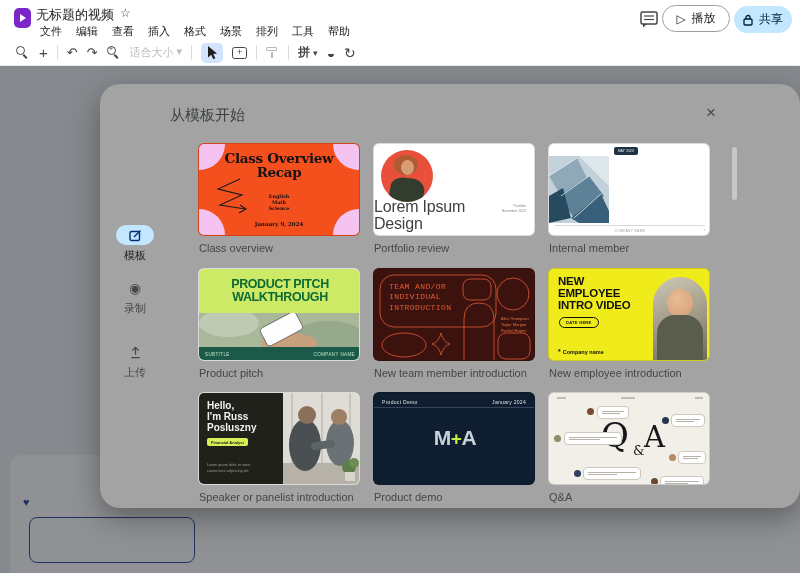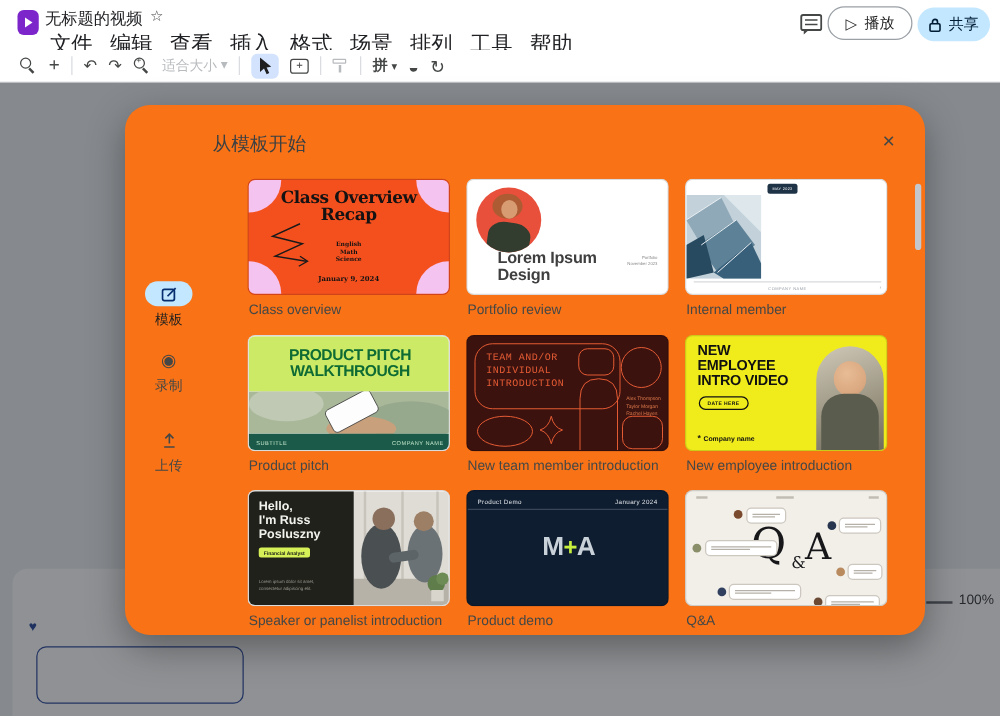--- a/index.html
+++ b/index.html
@@ -7,21 +7,21 @@
   body{font-family:"Liberation Sans",sans-serif;background:#fff;position:relative}
   .abs{position:absolute}
   .pre{white-space:pre-line}
   
   .header{position:absolute;left:0;top:0;width:724px;height:40px;background:#fff}
   .logo{position:absolute;left:14px;top:8px;width:17px;height:20px;background:#7c25cb;border-radius:5px}
   .logo .tri{position:absolute;left:6px;top:6px;width:0;height:0;border-left:6px solid #fff;border-top:4px solid transparent;border-bottom:4px solid transparent}
   .doc-title{position:absolute;left:36px;top:6px;font-size:13px;color:#202124}
   .star{position:absolute;left:120px;top:6px;font-size:12px;color:#444746}
   .menubar{position:absolute;left:33px;top:23px;display:flex}
-  .menubar span{font-size:17px;color:#202124;padding:1px 7px;cursor:default}
+  .menubar span{font-size:11px;color:#202124;padding:1px 7px;cursor:default}
   .pill-btn{position:absolute;height:27px;border-radius:14px;display:flex;align-items:center;justify-content:center;gap:6px;font-size:12px;color:#1f1f1f}
   .play-btn{left:662px;top:5px;width:68px;border:1px solid #9aa0a6;background:#fff}
   .share-btn{left:734px;top:6px;width:58px;background:#c2e7ff;color:#001d35;border:none}
   
   .toolbar{position:absolute;left:0;top:40px;width:800px;height:26px;background:#fff;border-bottom:1px solid #e8eaed;display:flex;align-items:center;padding-left:16px;gap:9px}
   .tb{font-size:13px;color:#444746;display:flex;align-items:center}
   .sep{width:1px;height:15px;background:#dadce0}
   .fit{font-size:11px;color:#b8bbbe;display:flex;gap:3px}
   .cursor-sel{width:22px;height:20px;background:#d3e3fd;border-radius:5px;display:flex;align-items:center;justify-content:center}
   .frame-ic{width:15px;height:12px;border:1.3px solid #444746;border-radius:2.5px;font-size:9px;color:#444746;display:flex;align-items:center;justify-content:center;line-height:1}
@@ -34,21 +34,21 @@
   .paint .r2{position:absolute;left:5px;top:6px;width:1.5px;height:6px;background:#b8bbbe}
   
   .editor{position:absolute;left:0;top:66px;width:800px;height:507px;background:#edf0f2}
   .timeline{position:absolute;left:10px;top:389px;width:790px;height:118px;background:#fff;border-radius:12px 0 0 0}
   .sel-rect{position:absolute;left:29px;top:451px;width:166px;height:46px;border:1.6px solid #27449c;border-radius:8px}
   .heart{position:absolute;left:23px;top:430px;font-size:11px;color:#1c3f94}
   .zoom-line{position:absolute;left:741px;top:415px;width:21px;height:2px;background:#5f6368}
   .zoom-pct{position:absolute;left:767px;top:408px;font-size:11px;color:#2b2d30}
   .scrim{position:absolute;left:0;top:66px;width:800px;height:507px;background:rgba(32,36,41,0.5)}
   
-  .modal{position:absolute;left:100px;top:84px;width:640px;height:424px;background:#f97316;border-radius:20px;box-shadow:0 10px 30px rgba(0,0,0,.35)}
+  .modal{position:absolute;left:100px;top:84px;width:700px;height:424px;background:#a3a3a3;border-radius:20px;box-shadow:0 10px 30px rgba(0,0,0,.35)}
   .modal-title{position:absolute;left:70px;top:22px;font-size:15px;color:#3c4043}
   .modal-close{position:absolute;left:600px;top:18px;font-size:17px;color:#444746;width:22px;height:22px;text-align:center;line-height:22px}
   .scrollbar{position:absolute;left:632px;top:63px;width:5px;height:53px;background:#c4c7cb;border-radius:3px}
   
   .side-item{position:absolute;left:12px;width:46px;text-align:center}
   .side-pill{width:38px;height:20px;border-radius:10px;margin:0 auto;display:flex;align-items:center;justify-content:center}
   .side-pill.active{background:#c2e7ff}
   .side-label{font-size:11px;color:#444746;margin-top:3px}
   
   .card{position:absolute;width:162px;height:122px;cursor:pointer}
@@ -58,21 +58,21 @@
   .t0{background:#f4501e}
   .t0 .pk{position:absolute;width:52px;height:52px;border-radius:50%;background:#f5c3ef}
   .t0-title{position:absolute;left:0;top:7px;width:100%;text-align:center;font-family:"DejaVu Serif",serif;font-weight:bold;font-size:13.5px;line-height:1.04;color:#141212;letter-spacing:-.3px}
   .t0-subj{position:absolute;left:0;top:49px;width:100%;text-align:center;font-family:"DejaVu Serif",serif;font-weight:bold;font-size:4.8px;line-height:1.3;color:#141212}
   .t0-date{position:absolute;left:0;top:77px;width:100%;text-align:center;font-family:"DejaVu Serif",serif;font-weight:bold;font-size:5.5px;color:#141212}
   
   .t1-circle{position:absolute;left:7px;top:6px;width:52px;height:52px;border-radius:50%;background:#e8503c;overflow:hidden}
   .t1-hair{position:absolute;left:13px;top:5px;width:24px;height:20px;border-radius:50%;background:#ad5b33}
   .t1-face{position:absolute;left:20px;top:10px;width:13px;height:15px;border-radius:50%;background:#d89c72}
   .t1-body{position:absolute;left:9px;top:28px;width:34px;height:26px;border-radius:40% 40% 0 0;background:#323d30;transform:rotate(8deg)}
-  .t1-title{position:absolute;left:24px;top:55px;font-size:13px;font-weight:700;line-height:1.05;color:#3f3f3f;letter-spacing:-.2px}
+  .t1-title{position:absolute;left:0;top:55px;font-size:16px;font-weight:400;line-height:1.05;color:#3f3f3f;letter-spacing:-.2px}
   .t1-meta{position:absolute;right:8px;top:60px;text-align:right;font-size:3.4px;line-height:1.5;color:#8a8a8a}
   
   .t2-badge{position:absolute;left:65px;top:3px;width:24px;height:8px;background:#1f3347;border-radius:2px;color:#fff;font-size:3px;text-align:center;line-height:8px;letter-spacing:.3px}
   .t2-title{position:absolute;left:65px;top:15px;width:92px;font-size:9px;font-weight:800;line-height:1.18;color:#24364a;letter-spacing:-.1px}
   .t2-foot{position:absolute;left:6px;top:81px;width:150px;border-top:.6px solid #d7dadd;text-align:center;font-size:3.2px;color:#9aa0a6;padding-top:2.5px;letter-spacing:.4px}
   .t2-arrow{position:absolute;right:4px;top:83px;font-size:4.5px;color:#9aa0a6}
   
   .t3-band{position:absolute;left:0;top:0;width:162px;height:44px;background:#cdea67;display:flex;align-items:center;justify-content:center}
   .t3-title{font-size:12.5px;font-weight:800;line-height:1.02;color:#0d6b33;text-align:center;letter-spacing:-.4px}
   .t3-bar{position:absolute;left:0;top:78px;width:162px;height:15px;background:#1b5a49;color:#bfe3c8;font-size:4.5px;display:flex;align-items:center;justify-content:space-between;padding:0 6px;letter-spacing:.4px}

